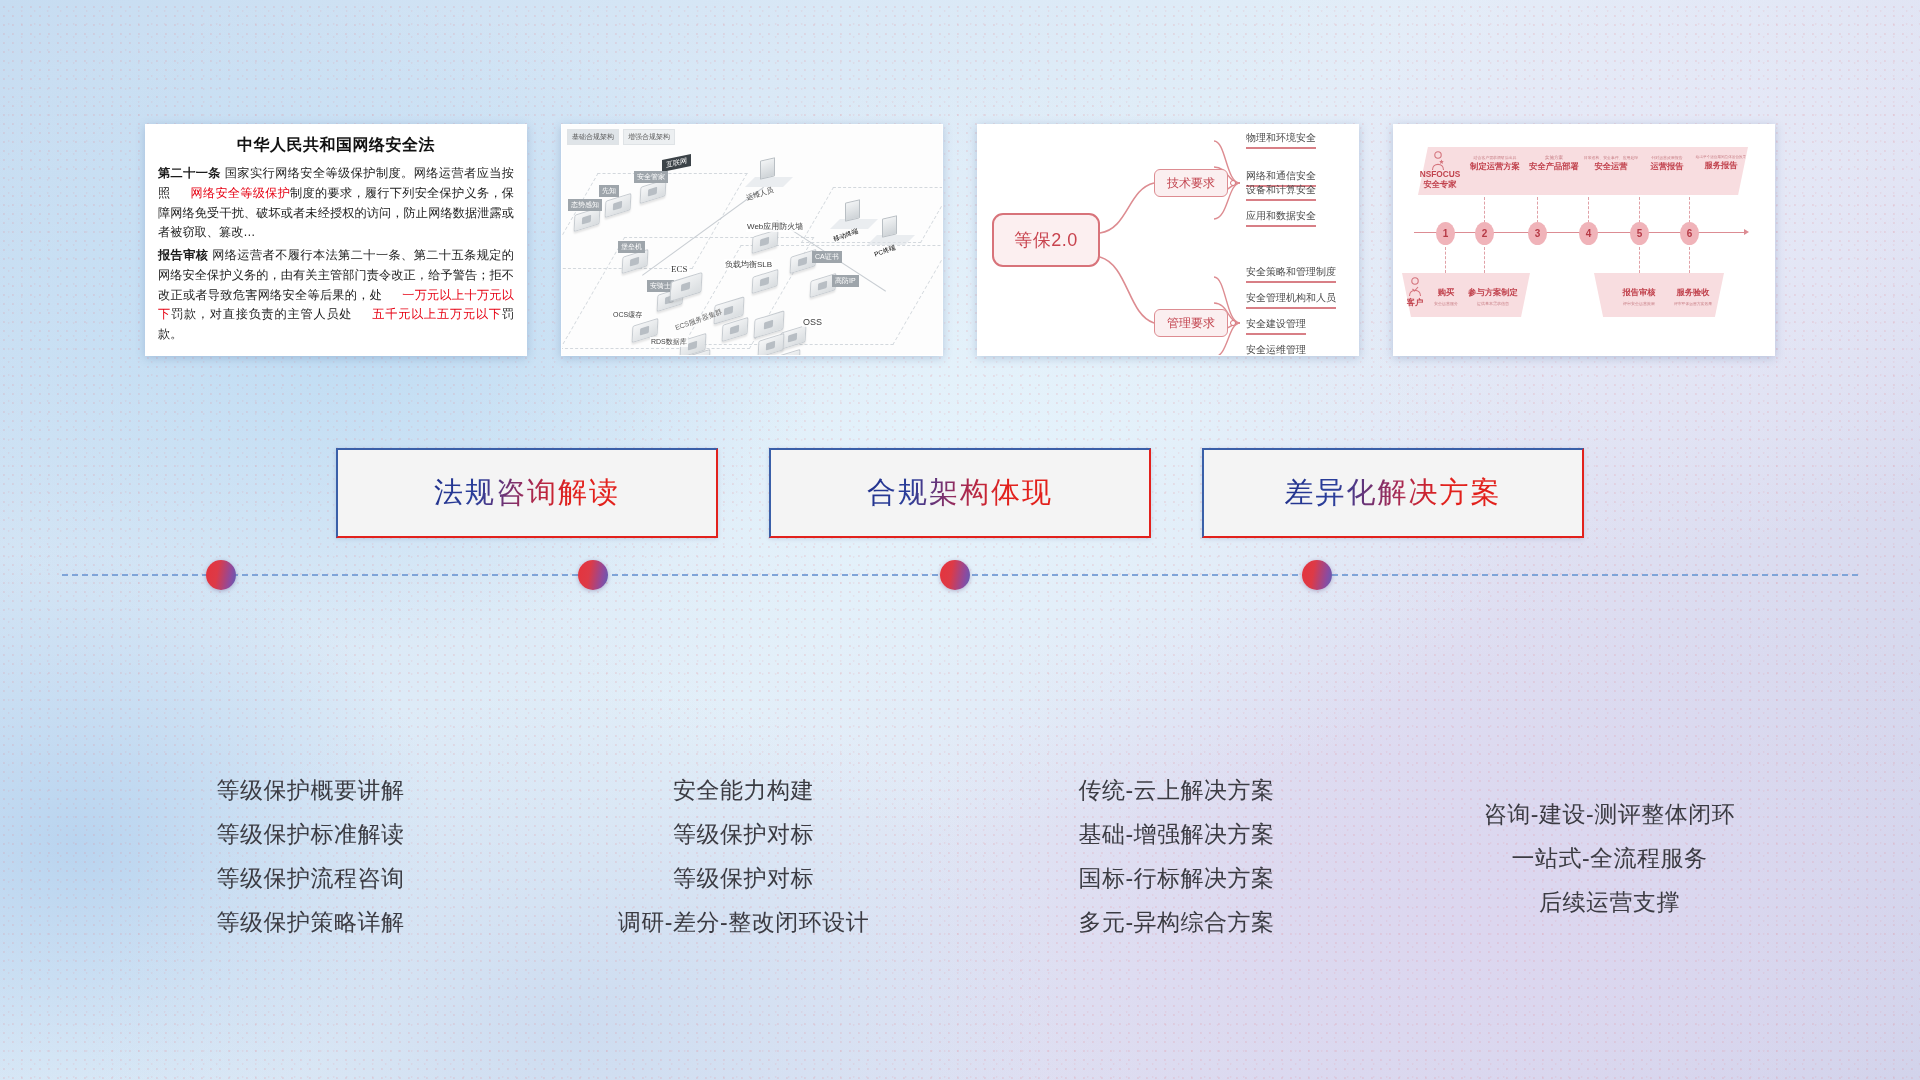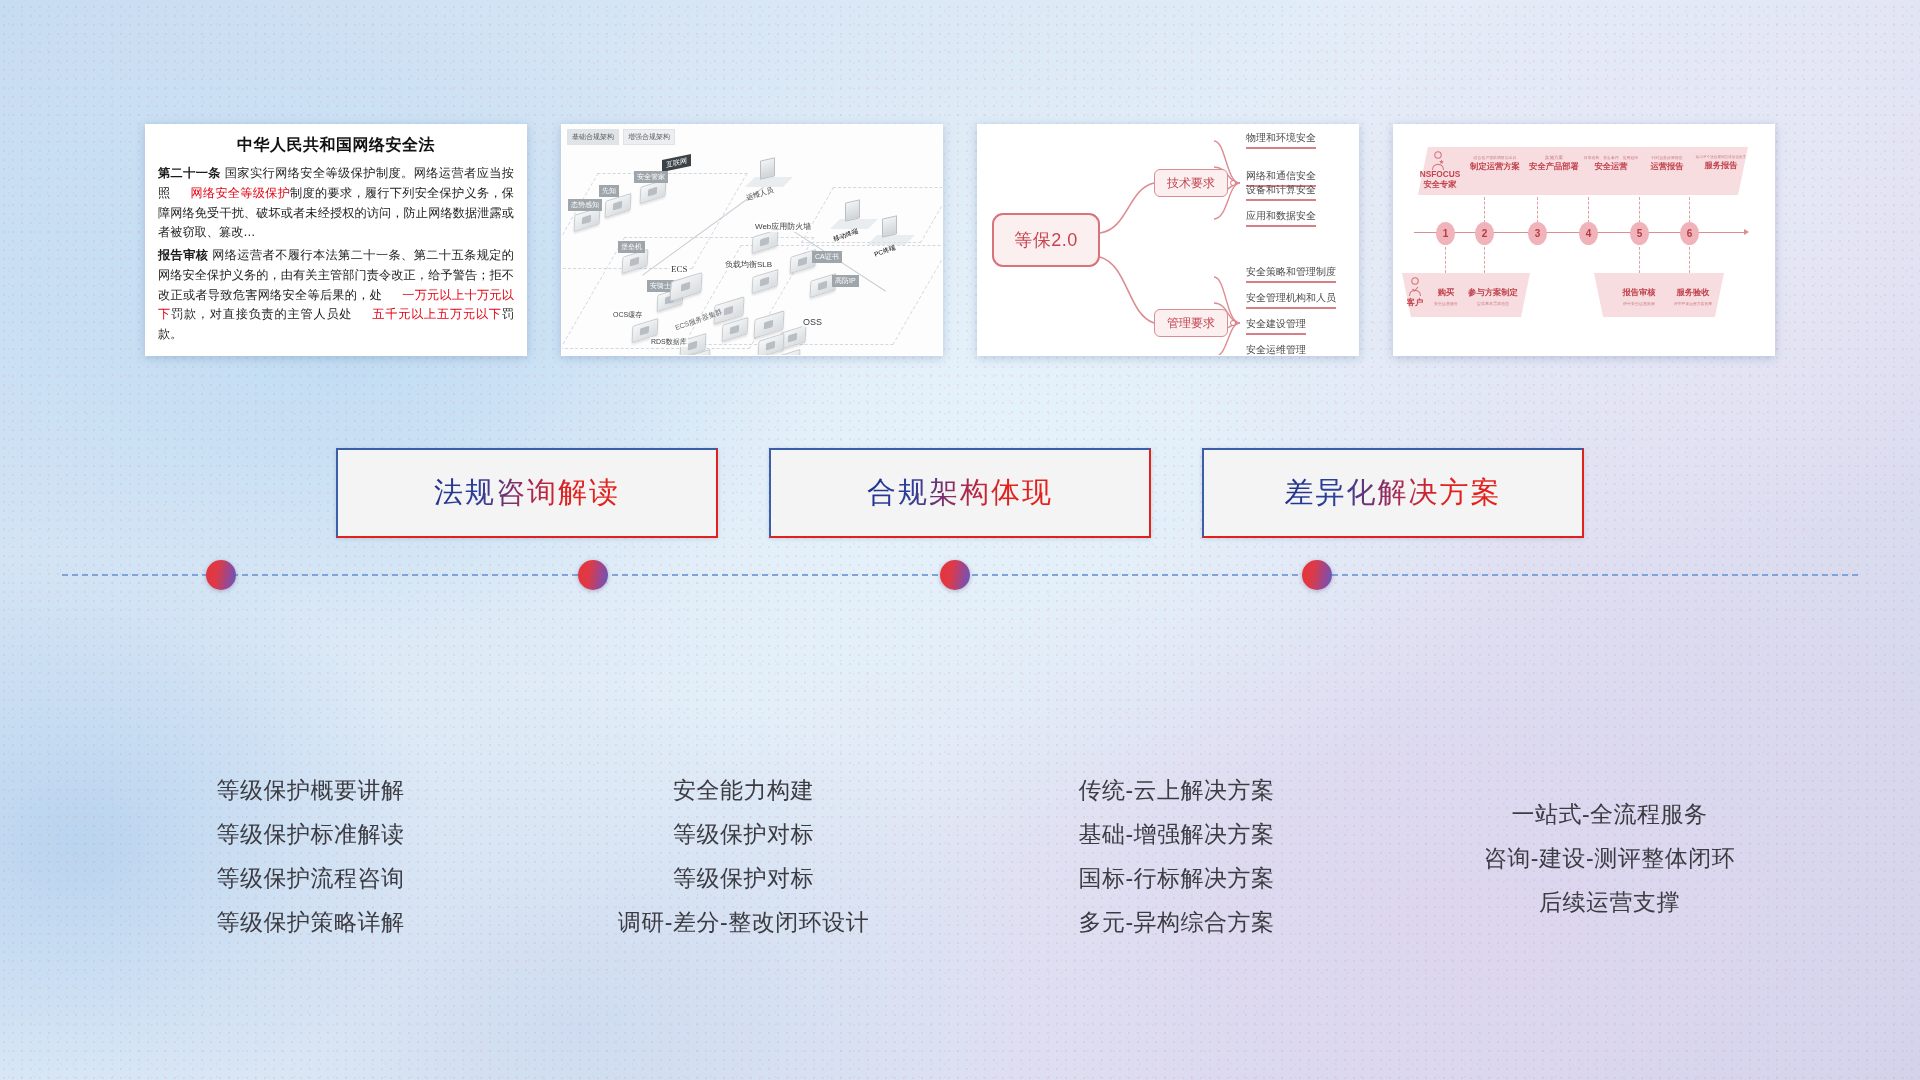--- a/index.html
+++ b/index.html
@@ -280,21 +280,21 @@
       <div class="node" style="left:118px;top:212px;">
         <div class="box"></div>
         <div class="lbl" style="left:-30px;top:0px;">RDS数据库</div>
       </div>
       <div class="node" style="left:122px;top:228px;">
         <div class="box"></div>
 
       </div>
       <div class="node" style="left:190px;top:108px;">
         <div class="box"></div>
-        <div class="lbl" style="left:-6px;top:-12px;font-size:8px;margin-left:8px;">Web应用防火墙</div>
+        <div class="lbl" style="left:-6px;top:-12px;font-size:8px;">Web应用防火墙</div>
       </div>
       <div class="node" style="left:190px;top:148px;">
         <div class="box"></div>
         <div class="lbl" style="left:-28px;top:-14px;font-size:8px;">负载均衡SLB</div>
       </div>
       <div class="node" style="left:228px;top:128px;">
         <div class="box"></div>
         <div class="lbl grey" style="left:22px;top:-2px;">CA证书</div>
       </div>
       <div class="node" style="left:248px;top:152px;">
@@ -498,19 +498,19 @@
     </div>
 
     <div class="bullet-col">
       <div class="bullet-item">传统-云上解决方案</div>
       <div class="bullet-item">基础-增强解决方案</div>
       <div class="bullet-item">国标-行标解决方案</div>
       <div class="bullet-item">多元-异构综合方案</div>
     </div>
 
     <div class="bullet-col" style="padding-top:24px;">
+      <div class="bullet-item">咨询-建设-测评整体闭环</div>
       <div class="bullet-item">一站式-全流程服务</div>
-      <div class="bullet-item">咨询-建设-测评整体闭环</div>
       <div class="bullet-item">后续运营支撑</div>
     </div>
   </div>
 
 </div>
 
 </body></html>

